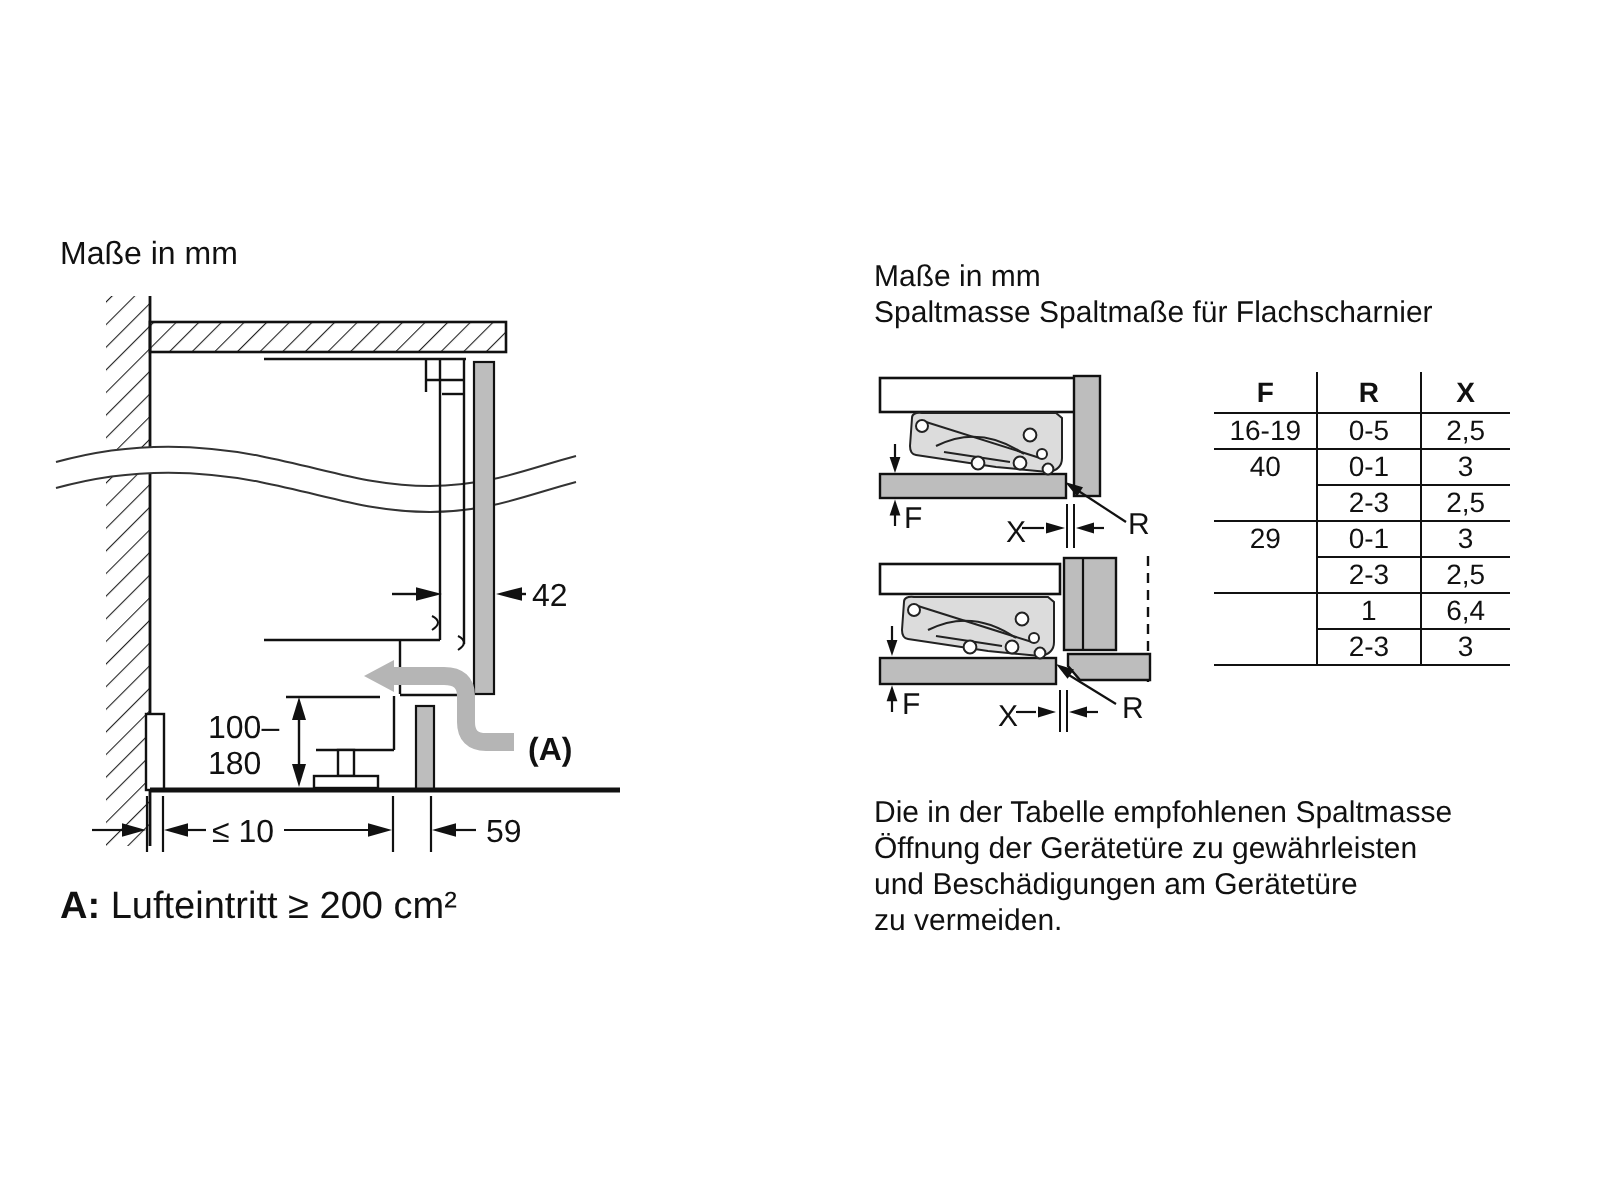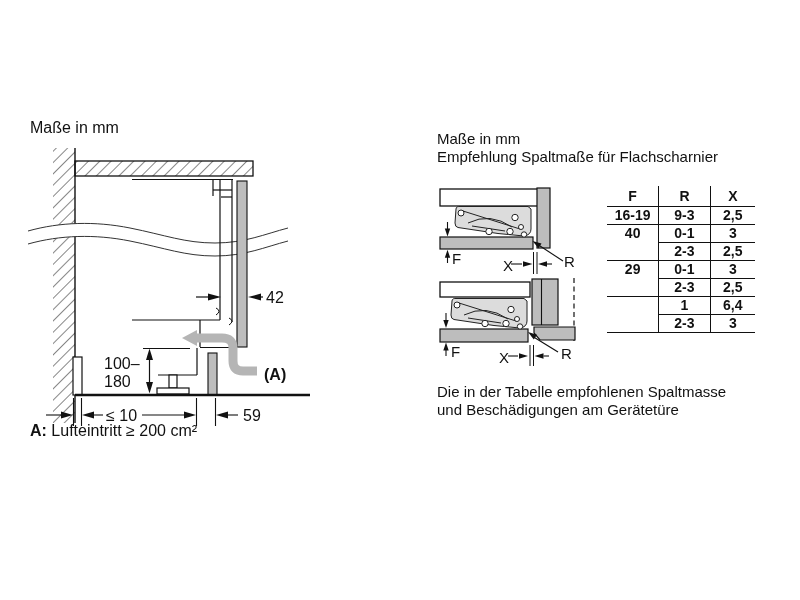--- a/index.html
+++ b/index.html
@@ -1,33 +1,33 @@
 <!DOCTYPE html>
 <html><head>
 <meta charset="utf-8">
 <style>
   html,body{margin:0;padding:0;background:#fff;}
   body{width:800px;height:600px;position:relative;font-family:"Liberation Sans",sans-serif;color:#111;overflow:hidden;}
   .abs{position:absolute;}
   .title-left{left:30px;top:119px;font-size:16px;}
-  .note{left:30px;top:422px;font-size:16px;}
+  .note{left:30px;top:443px;font-size:19px;}
   .note b{font-weight:bold;}
   .titles-right{left:437px;top:130px;font-size:15px;line-height:18px;}
   svg text{font-family:"Liberation Sans",sans-serif;fill:#111;}
   
   .spec-table{left:607px;top:186px;width:148px;font-size:14px;}
   .tr{display:flex;text-align:center;}
-  .tr .c{line-height:17px;height:17px;font-weight:bold;}
+  .tr .c{line-height:17px;height:17px;}
   .tr.th .c{font-weight:bold;line-height:20px;height:20px;}
   .c.c1{width:52px;}
   .c.c2{width:51px;border-left:1px solid #111;}
   .c.c3{width:45px;border-left:1px solid #111;}
   .bb{border-bottom:1px solid #111;}
   
-  .para{left:437px;top:383px;width:355px;font-size:15px;line-height:18px;}
+  .para{left:437px;top:398px;width:355px;font-size:15px;line-height:18px;}
 </style>
 </head>
 <body>
 
 <div class="abs title-left">Maße in mm</div>
 
 <svg class="abs" style="left:25px;top:115px;" width="340" height="330" viewBox="25 115 340 330">
   <defs>
     <pattern id="hatch" width="8" height="8" patternUnits="userSpaceOnUse" patternTransform="rotate(45)">
       <line x1="0" y1="0" x2="0" y2="8" stroke="#222" stroke-width="1.1"></line>
@@ -118,21 +118,21 @@
 
   <text x="264" y="380" font-size="16" font-weight="bold">(A)</text>
 </svg>
 
 <div class="abs note">
   <b>A:</b><span> Lufteintritt ≥ 200 cm²</span>
 </div>
 
 <div class="abs titles-right">
   <div>Maße in mm</div>
-  <div>Empfehlung Spaltmaße für Flachscharnier</div>
+  <div>Spaltmasse Spaltmaße für Flachscharnier</div>
 </div>
 
 <svg class="abs" style="left:432px;top:178px;" width="185" height="200" viewBox="432 178 185 200">
   <defs>
     <g id="hingebody">
       <path d="M456,209 Q456,206 461,206.5 L528,206.5 L531,209 L531,229 Q531,235 524,236 L498,233.5 L458,227.5 Q455,227 455,223 Z" fill="#dcdcdc" stroke="#222" stroke-width="1"></path>
       <line x1="463" y1="211" x2="520" y2="229" stroke="#222" stroke-width="1"></line>
       <path d="M468,223 Q490,212 512,227" fill="none" stroke="#222" stroke-width="1"></path>
       <path d="M472,226 L505,231" fill="none" stroke="#222" stroke-width="1"></path>
       <circle cx="461" cy="213" r="3" fill="#fff" stroke="#222" stroke-width="1"></circle>
@@ -201,21 +201,21 @@
 </svg>
 
 <div class="abs spec-table">
   <div class="tr th">
     <div class="c c1 bb">F</div>
     <div class="c c2 bb">R</div>
     <div class="c c3 bb">X</div>
   </div>
   <div class="tr">
     <div class="c c1 bb">16-19</div>
-    <div class="c c2 bb">9-3</div>
+    <div class="c c2 bb">0-5</div>
     <div class="c c3 bb">2,5</div>
   </div>
   <div class="tr">
     <div class="c c1">40</div>
     <div class="c c2 bb">0-1</div>
     <div class="c c3 bb">3</div>
   </div>
   <div class="tr">
     <div class="c c1 bb"></div>
     <div class="c c2 bb">2-3</div>
@@ -238,14 +238,16 @@
   </div>
   <div class="tr">
     <div class="c c1 bb"></div>
     <div class="c c2 bb">2-3</div>
     <div class="c c3 bb">3</div>
   </div>
 </div>
 
 <div class="abs para">
   <div>Die in der Tabelle empfohlenen Spaltmasse</div>
+  <div>Öffnung der Gerätetüre zu gewährleisten</div>
   <div>und Beschädigungen am Gerätetüre</div>
+  <div>zu vermeiden.</div>
 </div>
 
 </body></html>

